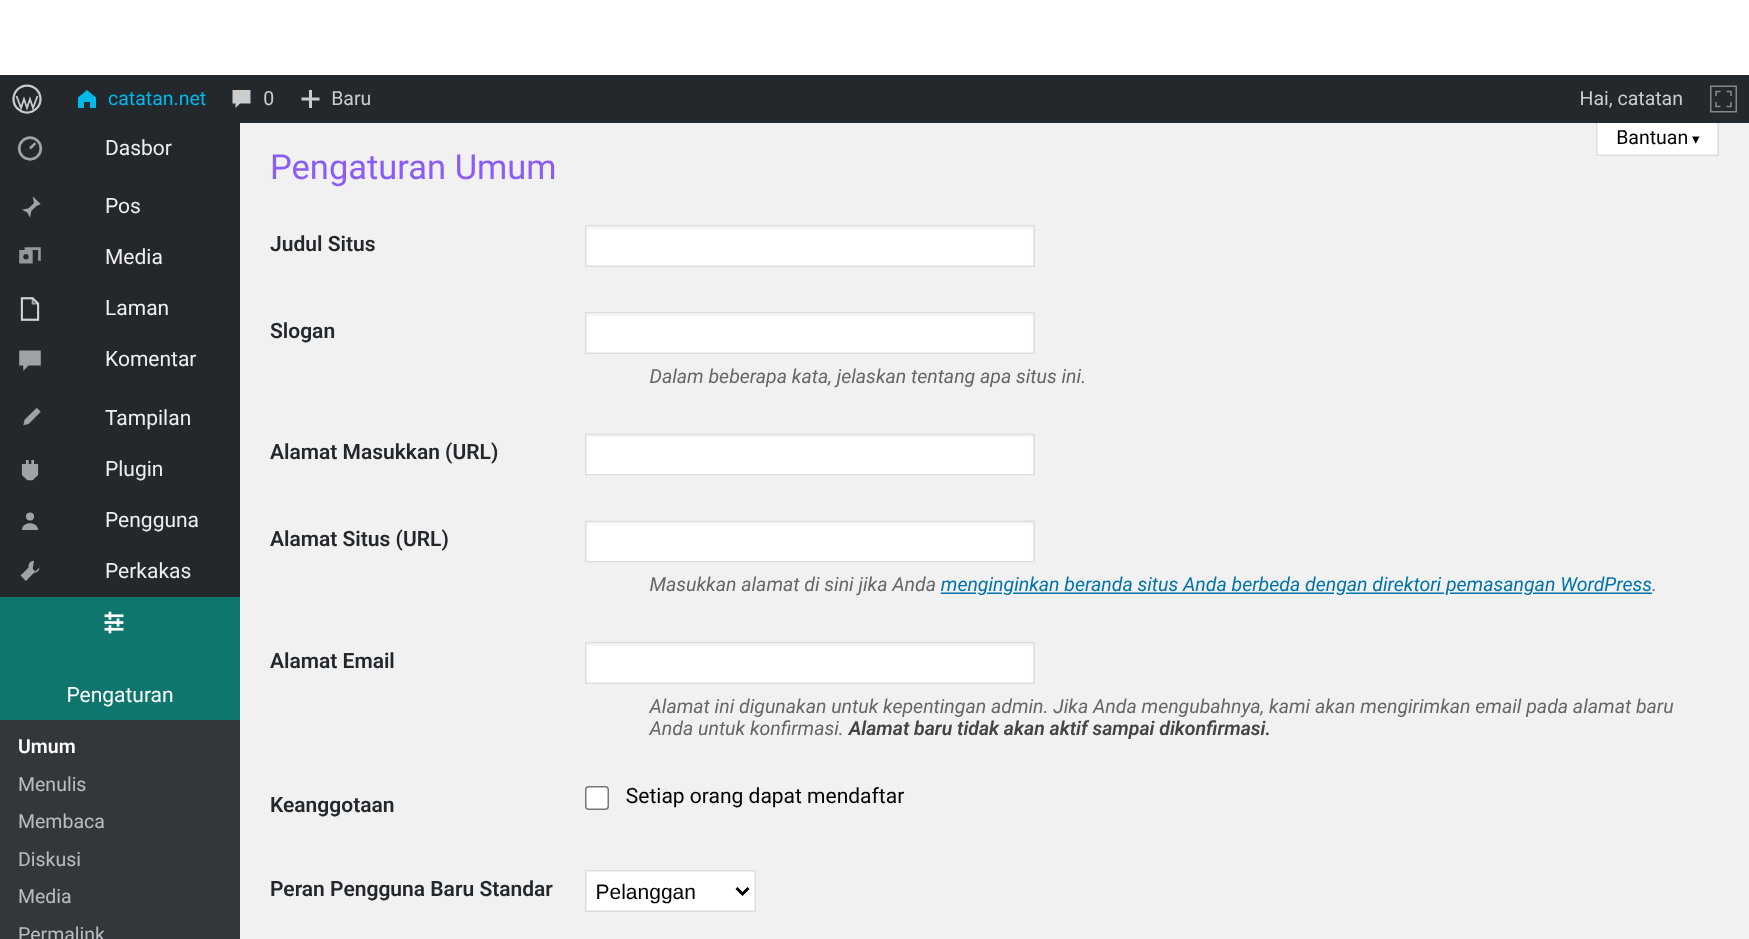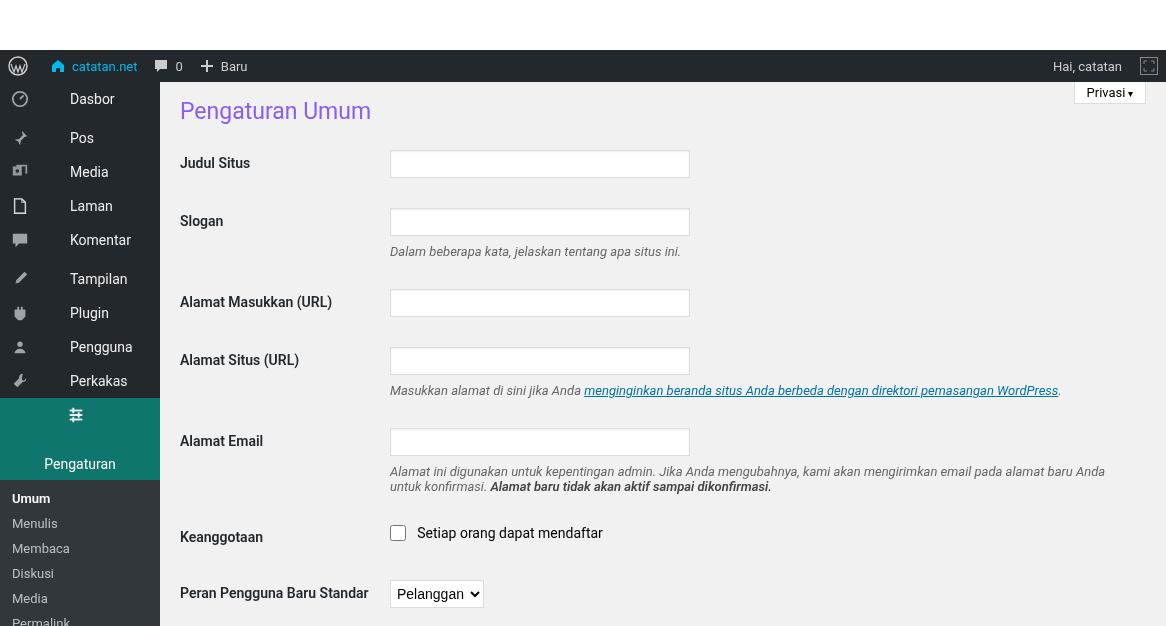--- a/index.html
+++ b/index.html
@@ -139,25 +139,26 @@
       border: 1px solid #ddd;
       box-shadow: inset 0 1px 2px rgba(0,0,0,0.07);
       font-size: 14px;
       height: 28px;
     }
     .description {
       font-size: 13px;
       color: #666;
       font-style: italic;
       margin-top: 8px;
+      margin-left: 43px;
     }
     .description a { color: #0073aa; text-decoration: underline; cursor: pointer; }
     .description strong { color: #444; font-weight: 600; }
     select.regular-select {
-      width: 94px;
+      width: 114px;
       height: 28px;
       border: 1px solid #ddd;
       padding: 2px;
       font-size: 14px;
       background: #fff;
     }
     input[type=checkbox] {
       width: 16px; height: 16px; margin-right: 8px; vertical-align: middle;
       border: 1px solid #b4b9be;
     }
@@ -317,21 +318,21 @@
       <div class="submenu-item">Menulis</div>
       <div class="submenu-item">Membaca</div>
       <div class="submenu-item">Diskusi</div>
       <div class="submenu-item">Media</div>
       <div class="submenu-item">Permalink</div>
       <div class="submenu-item">Privasi</div>
     </div>
   </div>
 
   <div class="content">
-    <div class="help-tab">Privasi</div>
+    <div class="help-tab">Bantuan</div>
     <h1 class="page-title">Pengaturan Umum</h1>
 
     <table class="form-table">
       <tbody>
           <tr>
         <th>Judul Situs</th>
         <td><input type="text" class="regular-text" style=""></td>
       </tr>
       <tr>
         <th>Slogan</th>

